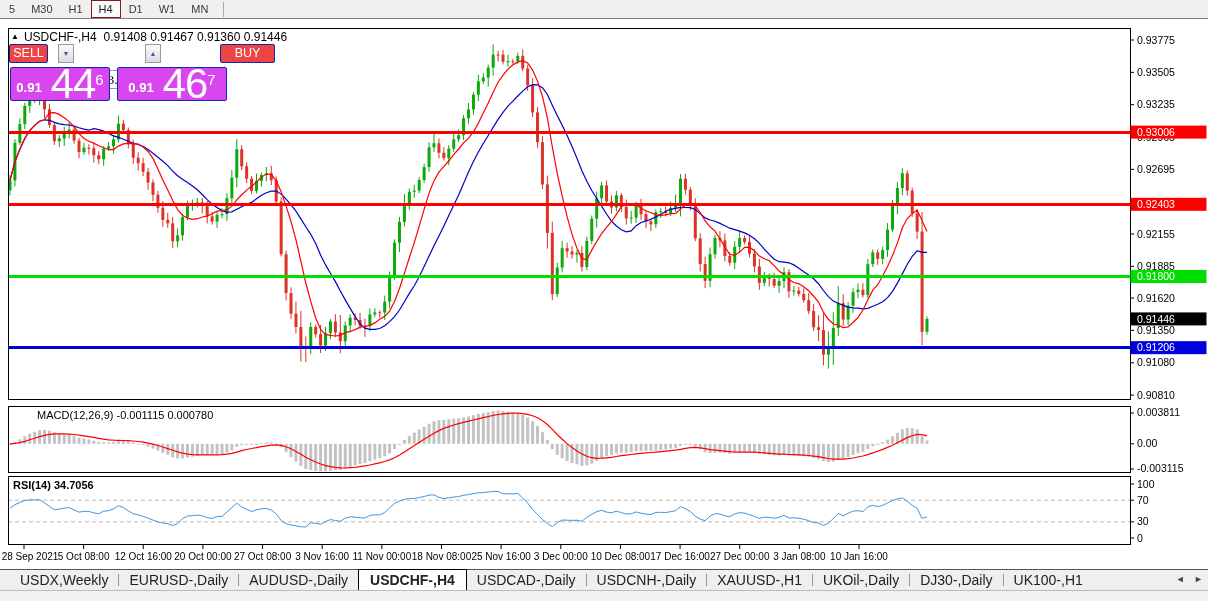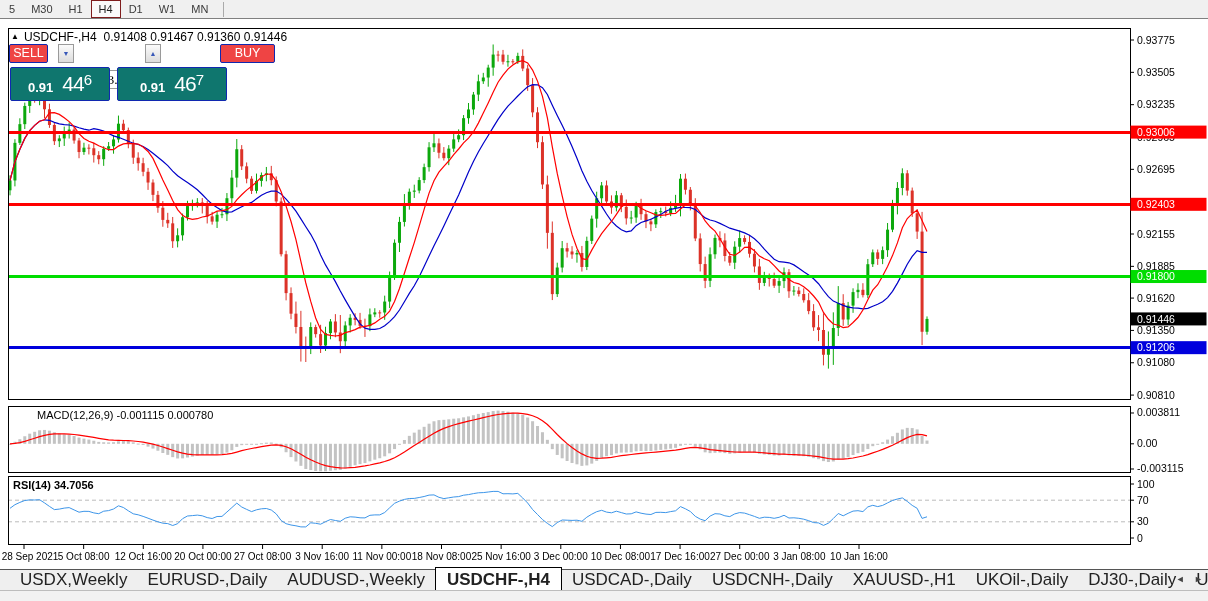--- a/index.html
+++ b/index.html
@@ -27,38 +27,38 @@
              border:1px solid #1028B0;font-size:12.5px;text-align:center;line-height:17px;
              border-radius:2px;}
   #sell-btn{left:0;width:39px;}
   #buy-btn{left:163px;width:55px;margin-left:48px;}
   .spin{position:absolute;top:0;width:16px;height:19px;background:linear-gradient(#FBFBFB,#DCDCDC);
         border:1px solid #9a9a9a;color:#3858B8;font-size:7px;text-align:center;line-height:17px;}
   #spin-down{left:49px;}
   #spin-up{left:136px;}
   #volume-input{position:absolute;left:64px;top:0;width:73px;height:19px;border:1px solid #9a9a9a;
         font-size:13.5px;text-align:right;padding-right:14px;font-family:Liberation Serif, serif;margin-top:26px;}
-  .tile{position:absolute;top:23px;height:34px;background:#0f766e;border:1px solid #1028B0;
+  .tile{position:absolute;top:23px;height:34px;background:#d946ef;border:1px solid #1028B0;
         color:#fff;display:flex;align-items:center;justify-content:center;border-radius:2px;}
   #sell-tile{left:1px;width:100px;}
   #buy-tile{left:108px;width:110px;}
   .tile .prefix{font-size:13px;font-weight:bold;align-self:flex-end;margin:0 1px 5px 0;}
-  .tile .big{font-size:21px;line-height:30px;letter-spacing:-1px;margin-left:8px;}
+  .tile .big{font-size:42px;line-height:30px;letter-spacing:-1px;margin-left:8px;}
   .tile .sup{font-size:15px;align-self:flex-start;margin-top:3px;}
 
   
   .pane-label{position:absolute;left:13px;z-index:4;font-size:11px;color:#000;white-space:nowrap;}
   #macd-label{top:409px;padding-left:24px;}
   #rsi-label{top:479px;font-weight:bold;}
 
   
   #tabbar{position:absolute;left:0;top:569px;width:1208px;height:21px;background:#EFEFEF;
           border-top:1px solid #555;display:flex;align-items:center;z-index:6;
           box-sizing:border-box;padding-left:10px;}
-  .tab{font-size:17px;color:#222;padding:3px 10px;white-space:nowrap;}
+  .tab{font-size:14px;color:#222;padding:3px 10px;white-space:nowrap;}
   .tab.active{background:#fff;border:1px solid #000;font-weight:bold;padding:2px 11px;}
   .tabsep{width:1px;height:12px;background:#999;}
   #tab-arrows{position:absolute;right:5px;top:574px;z-index:7;font-size:9px;color:#444;}
   #tab-arrows span{margin-left:7px;}
 
   #statusbar{position:absolute;left:0;top:590px;width:1208px;height:11px;background:#F2F2F2;
              border-top:1px solid #BDBDBD;box-sizing:border-box;z-index:6;}
 </style>
 </head>
 <body>
@@ -782,21 +782,21 @@
 </div>
 
 <div id="macd-label" class="pane-label">MACD(12,26,9) -0.001115 0.000780</div>
 <div id="rsi-label" class="pane-label">RSI(14) 34.7056</div>
 
 <div id="tabbar">
     <span class="tab">USDX,Weekly</span>
     <span class="tabsep"></span>
     <span class="tab">EURUSD-,Daily</span>
     <span class="tabsep"></span>
-    <span class="tab">AUDUSD-,Weekly</span>
+    <span class="tab">AUDUSD-,Daily</span>
     <span class="tab active">USDCHF-,H4</span>
     <span class="tab">USDCAD-,Daily</span>
     <span class="tabsep"></span>
     <span class="tab">USDCNH-,Daily</span>
     <span class="tabsep"></span>
     <span class="tab">XAUUSD-,H1</span>
     <span class="tabsep"></span>
     <span class="tab">UKOil-,Daily</span>
     <span class="tabsep"></span>
     <span class="tab">DJ30-,Daily</span>

